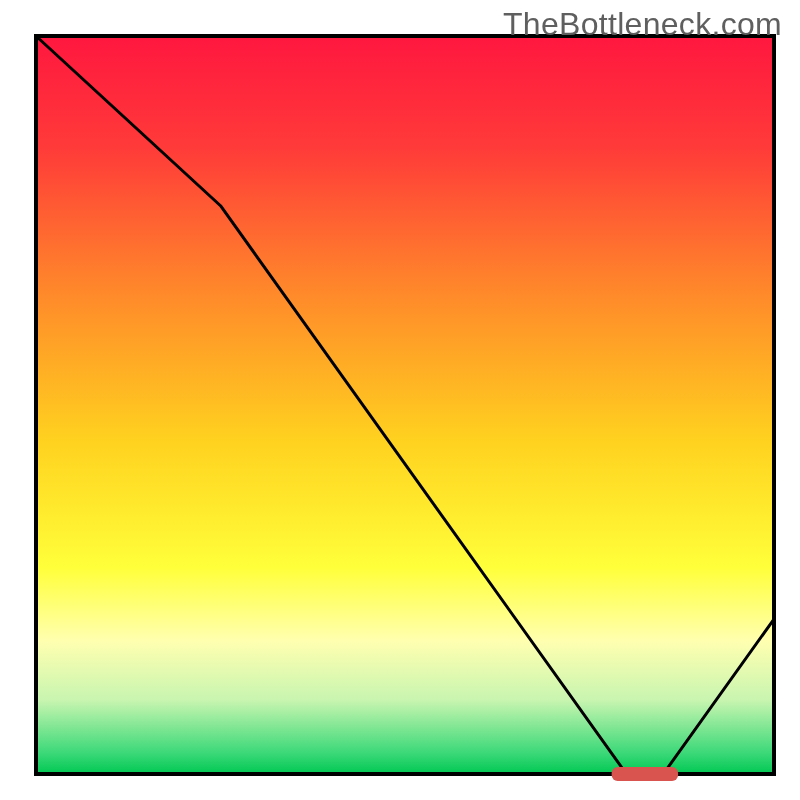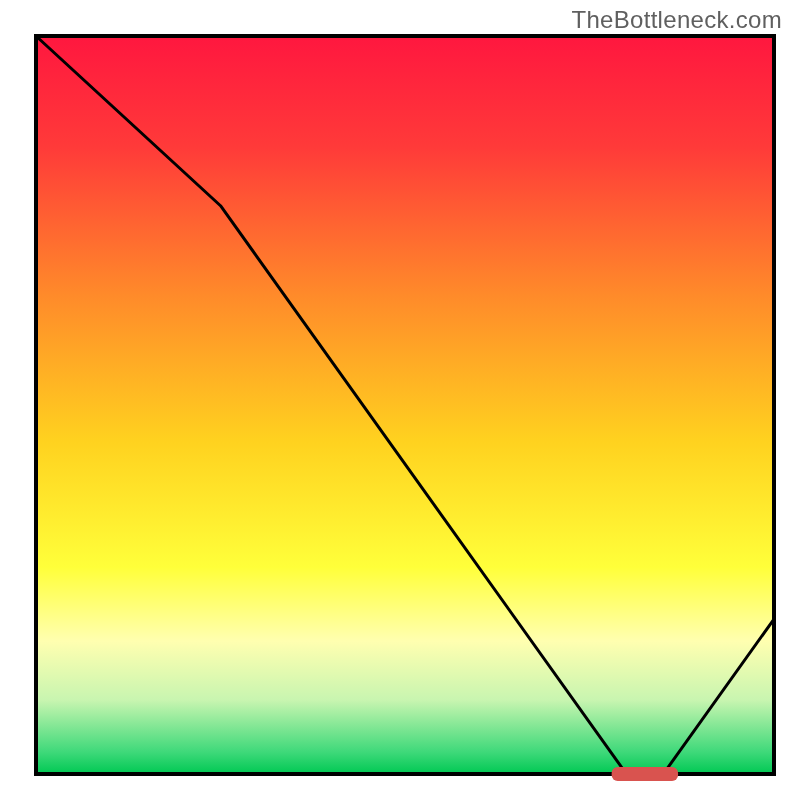--- a/index.html
+++ b/index.html
@@ -13,21 +13,21 @@
   .container {
     position: relative;
     width: 800px;
     height: 800px;
   }
   .watermark {
     position: absolute;
     top: 6px;
     right: 18px;
     color: #5f5f5f;
-    font-size: 24px;
+    font-size: 32px;
     font-weight: 400;
     letter-spacing: 0.3px;
     z-index: 10;
   }
   svg {
     display: block;
   }
 </style>
 </head>
 <body>

